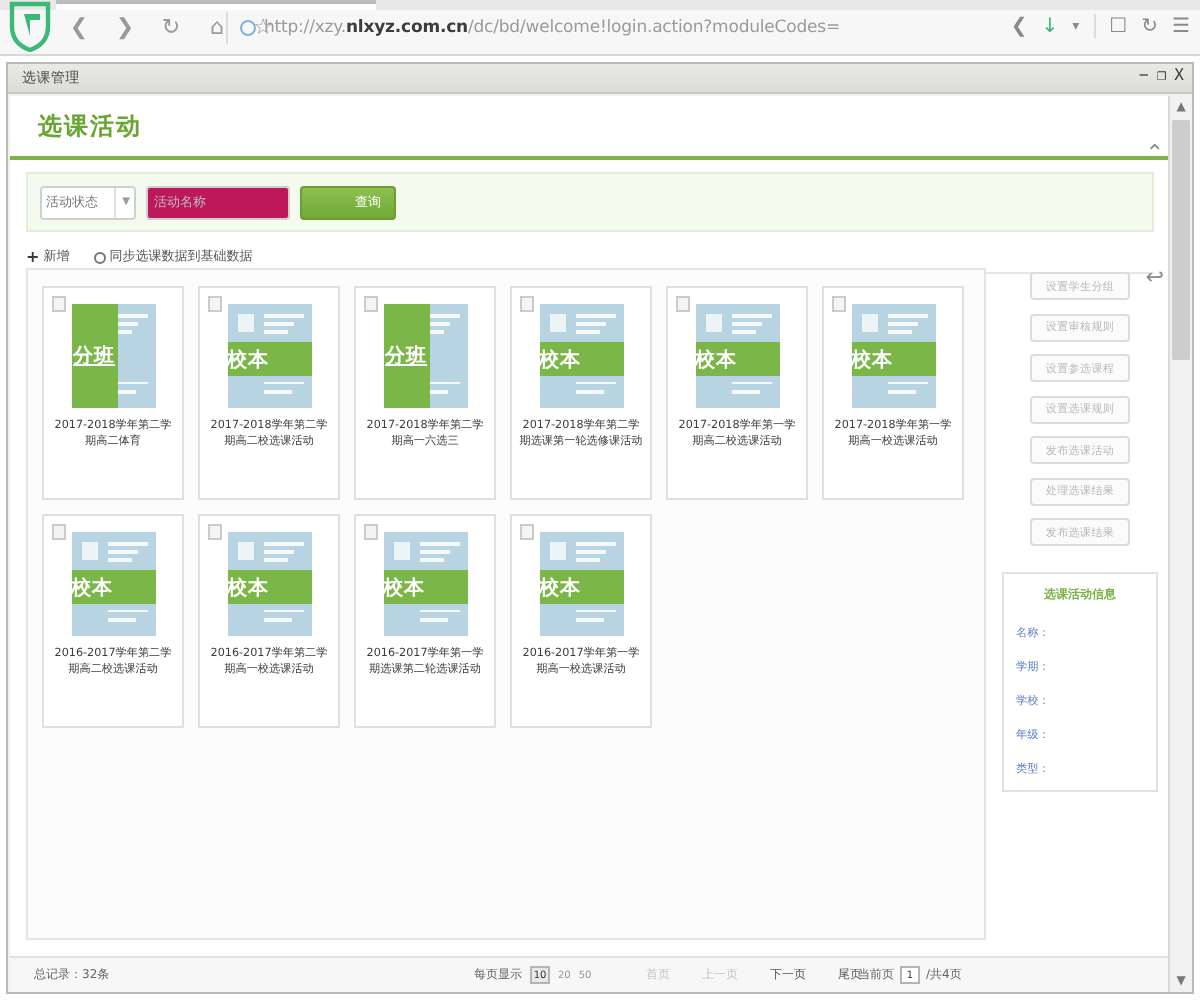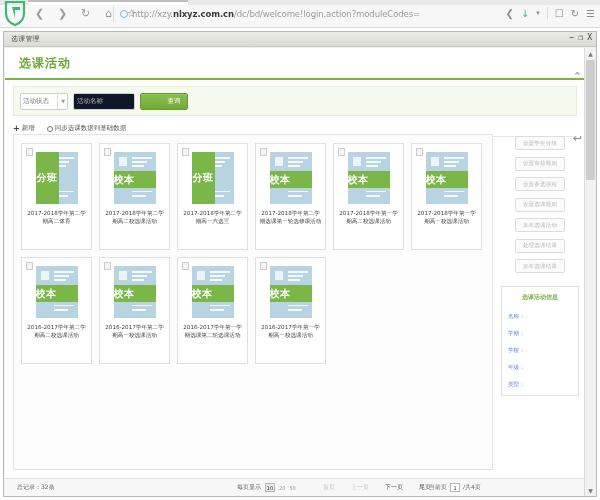--- a/index.html
+++ b/index.html
@@ -146,22 +146,22 @@
     font-size: 6.5px; color: #777;
     flex: 1;
   }
   .select-box .caret {
     font-size: 5px; color: #999;
     border-left: 1px solid #e0e0e0;
     padding-left: 3px; height: 100%;
     display: flex; align-items: center;
   }
   .text-input {
-    width: 62px; height: 17px;
-    background: #0f172a;
+    width: 72px; height: 17px;
+    background: #be185d;
     border: 1px solid #cfcfcf;
     border-radius: 2px;
     font-size: 6.5px; color: #bbb;
     padding: 0 3px;
     display: flex; align-items: center;
   }
   .btn-query {
     width: 48px; height: 17px;
     background: linear-gradient(to bottom,#8cc152,#72a838);
     border: 1px solid #6a9e33;
@@ -253,21 +253,21 @@
     display: flex; align-items: center; justify-content: flex-start;
     color: #ffffff; font-size: 10px; font-weight: bold;
     letter-spacing: 0.5px;
   }
   .doc-icon.split-type .band {
     left: 0; top: 0; width: 55%; height: 100%;
     background: #7ab648;
     justify-content: center;
   }
   .doc-icon.split-type .band span {
-    font-size: 10px; font-weight: bold;
+    font-size: 10px; font-weight: bold; text-decoration: underline;
   }
   .doc-icon .lines2 {
     position: absolute; right: 4px; bottom: 5px;
     width: 20px;
   }
   .doc-icon .lines2 i {
     display: block; height: 1.6px;
     background: #ffffff; opacity: .85;
     margin-bottom: 2.5px;
   }

